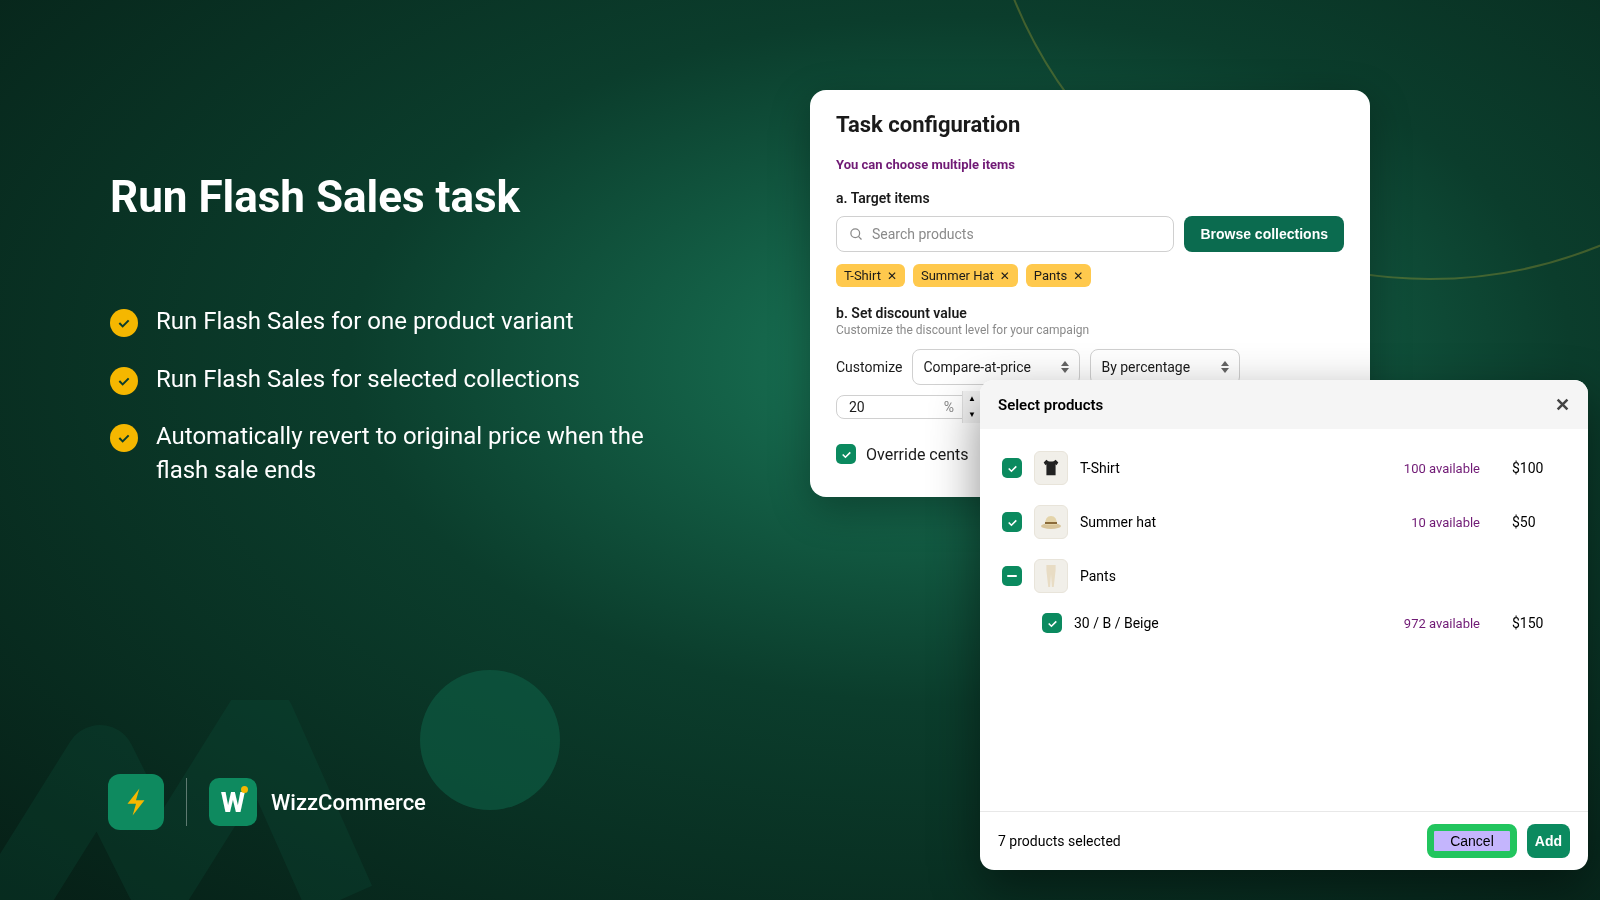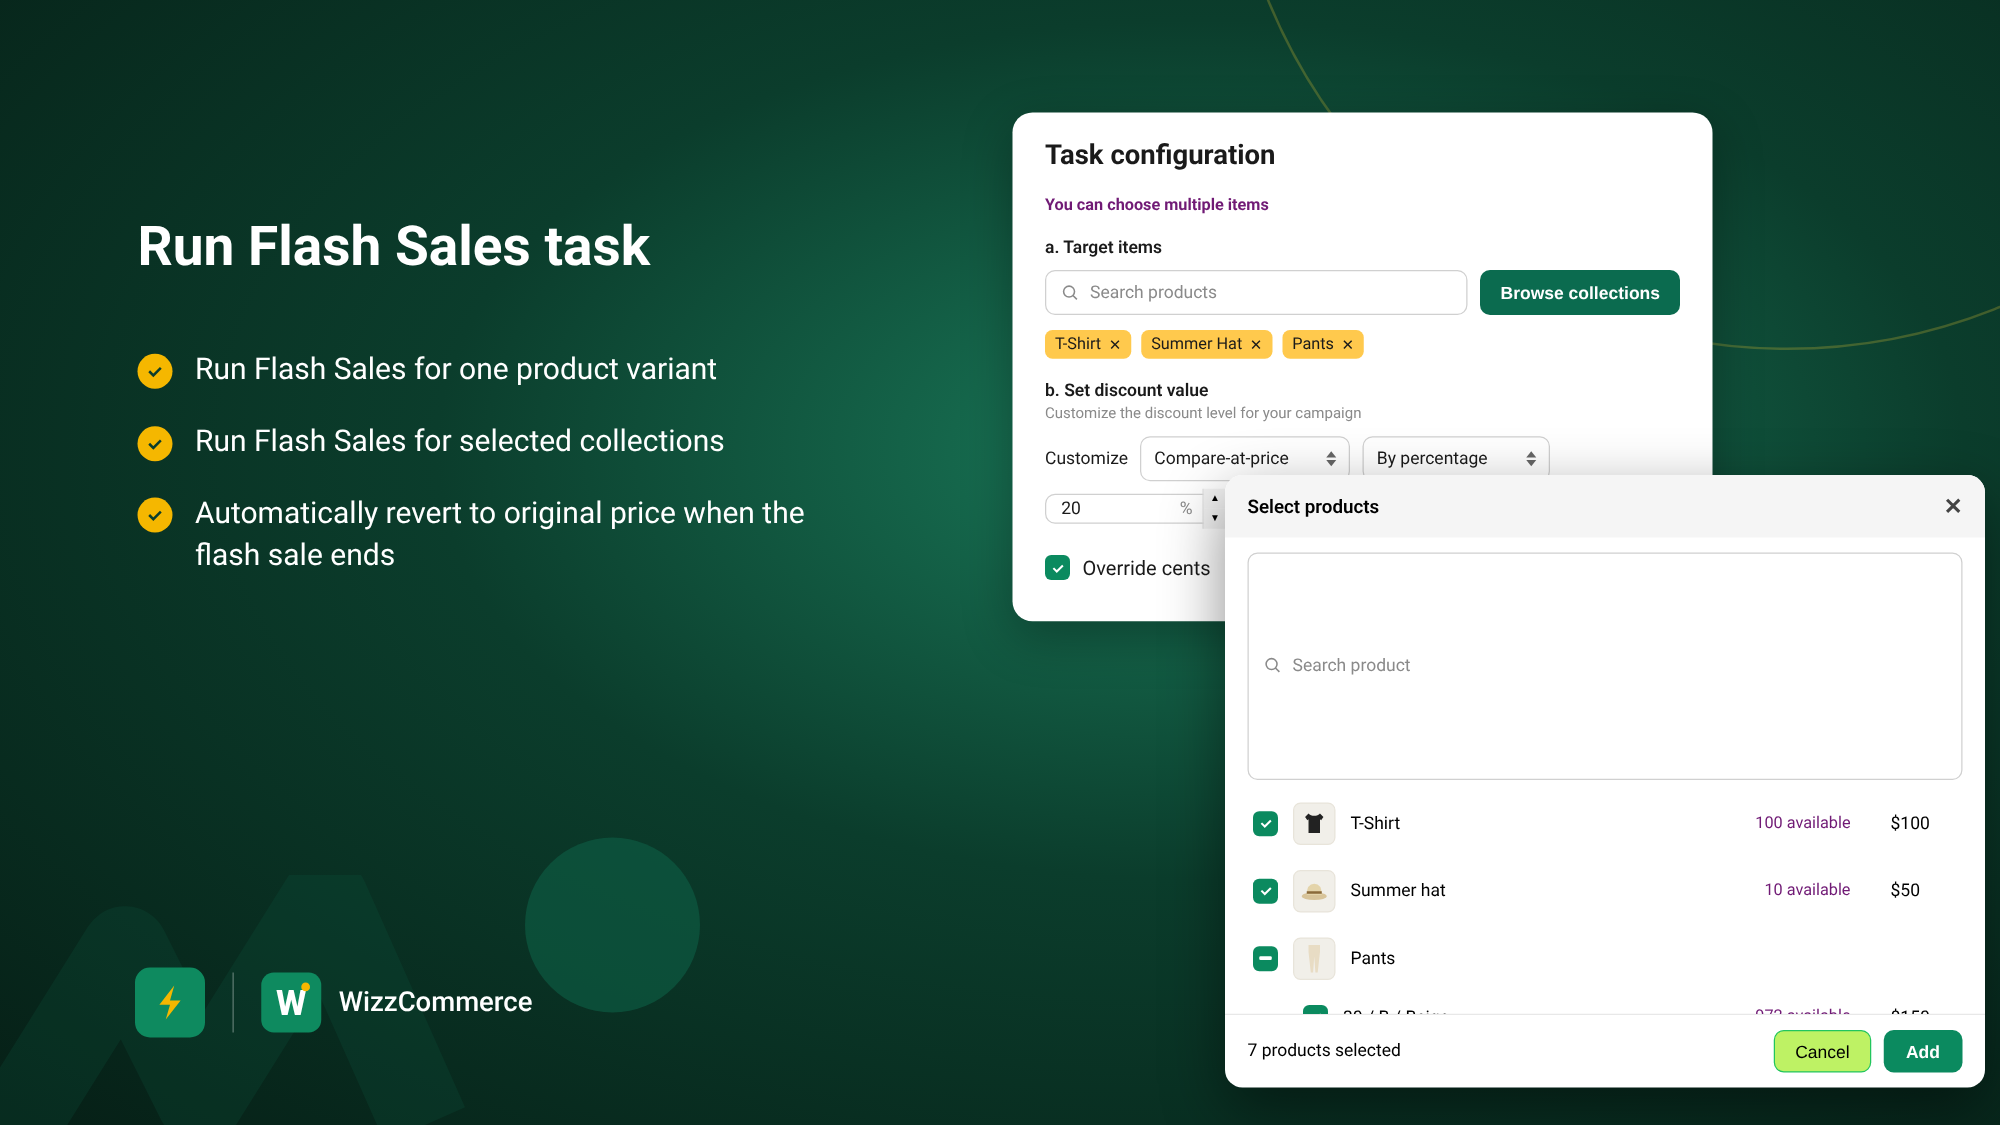--- a/index.html
+++ b/index.html
@@ -19,21 +19,21 @@
   border: 2px solid rgba(230,200,50,0.25);
   right: -280px; top: -620px;
 }
 .bg-swoosh {
   position: absolute; left: -40px; bottom: -60px; opacity: 0.22;
 }
 .left-col {
   position: absolute; left: 110px; top: 170px; width: 580px; color: #fff;
 }
 .headline { font-size: 44px; font-weight: 700; line-height: 1.25; }
-.bullets { margin-top: 54px; display: flex; flex-direction: column; gap: 24px; }
+.bullets { margin-top: 80px; display: flex; flex-direction: column; gap: 24px; }
 .bullet { display: flex; align-items: flex-start; gap: 18px; }
 .bullet .check {
   width: 28px; height: 28px; border-radius: 50%; background: #f5b700;
   display: flex; align-items: center; justify-content: center; flex-shrink: 0;
   margin-top: 4px;
 }
 .bullet .check svg { width: 16px; height: 16px; stroke: #0b3d2c; stroke-width: 3; fill: none; }
 .bullet-text { font-size: 24px; line-height: 1.4; font-weight: 400; }
 .brand { position: absolute; left: 108px; bottom: 70px; display: flex; align-items: center; gap: 22px; }
 .brand-icon {
@@ -146,25 +146,25 @@
 .prod-name { flex: 1; }
 .prod-avail { color: #701a75; font-size: 13px; margin-right: 20px; }
 .prod-price { width: 50px; text-align: left; }
 .modal-footer {
   border-top: 1px solid #e8e8e8; padding: 12px 18px;
   display: flex; align-items: center; justify-content: space-between;
 }
 .modal-footer .count { font-size: 14px; }
 .modal-footer .actions { display: flex; gap: 10px; }
 .btn-plain {
-  height: 34px; padding: 0 16px; background: #bef264; border: 1px solid #22c55e;
+  height: 34px; padding: 0 16px; background: #c4b5fd; border: 7px solid #22c55e;
   border-radius: 8px; font-size: 14px; cursor: pointer;
 }
 .btn-add {
-  height: 34px; padding: 0 18px; background: #0b8a5f; color: #fff;
+  height: 34px; padding: 0 8px; background: #0b8a5f; color: #fff;
   border: none; border-radius: 8px; font-size: 14px; font-weight: 600; cursor: pointer;
 }
 .caret { display: inline-flex; flex-direction: column; font-size: 8px; line-height: 7px; color: #666; }
 .chev { width: 0; height: 0; border-left: 4px solid transparent; border-right: 4px solid transparent; }
 .chev.up { border-bottom: 5px solid #666; }
 .chev.down { border-top: 5px solid #666; margin-top: 2px; }
 .prod-list::-webkit-scrollbar { width: 7px; }
 .prod-list::-webkit-scrollbar-thumb { background: #c9c9c9; border-radius: 4px; }
 .prod-list::-webkit-scrollbar-track { background: #f0f0f0; }
 </style>
@@ -294,27 +294,20 @@
       </div>
   </div>
 </div>
 
 <div class="modal">
   <div class="modal-header">
     <span>Select products</span>
     <span class="close">✕</span>
   </div>
   <div class="modal-body">
-    <div class="search-input">
-      <svg width="15" height="15" viewBox="0 0 24 24" fill="none" stroke="#8a8a8a" stroke-width="2">
-          <circle cx="10" cy="10" r="7"></circle>
-          <line x1="20" y1="20" x2="15" y2="15"></line>
-        </svg>
-      <span>Search product</span>
-    </div>
     <div class="prod-list" id="prod-list">
         <div class="prod-row">
           <div class="chk">
             <svg viewBox="0 0 24 24">
               <polyline points="5 12 10 17 19 8"></polyline>
             </svg>
           </div>
           <div class="thumb">
             <svg width="22" height="22" viewBox="0 0 24 24" fill="#222">
               <path d="M7 3 L4 6 L6 9 L7 8 V20 H17 V8 L18 9 L20 6 L17 3 C16 4.5 14 5 12 5 C10 5 8 4.5 7 3 Z"></path>

